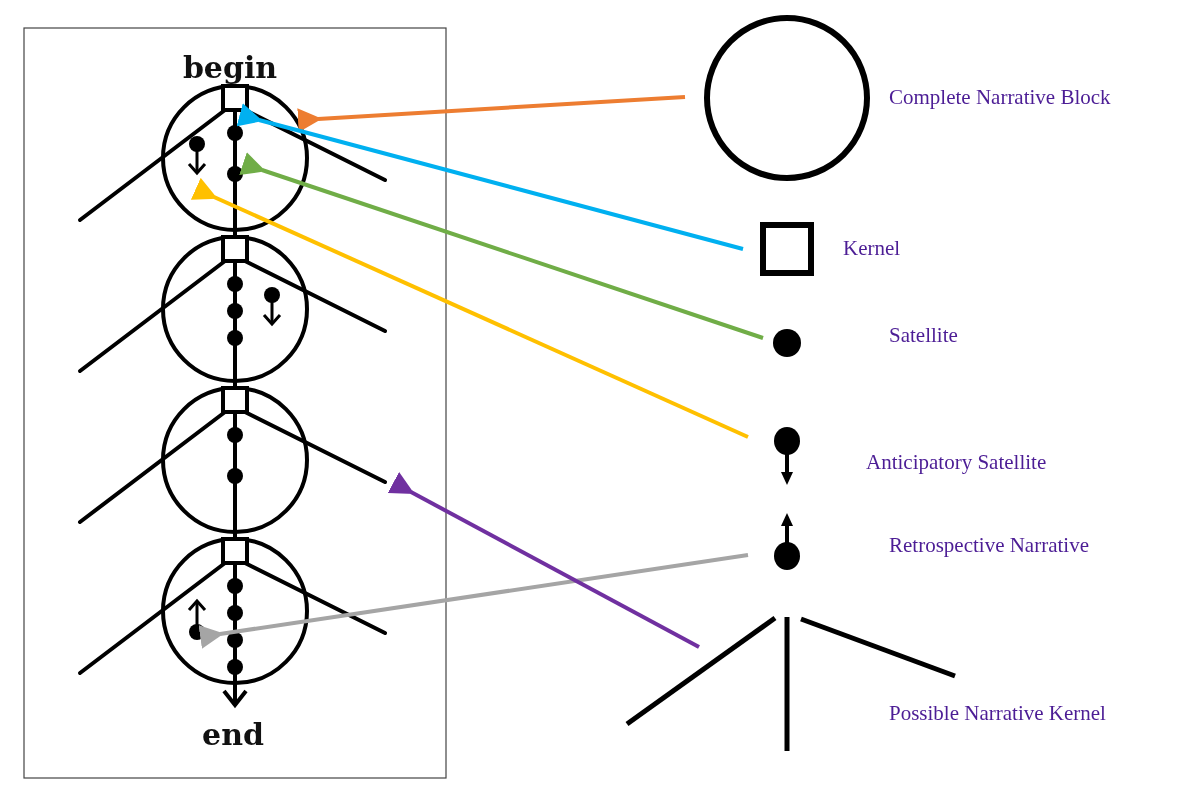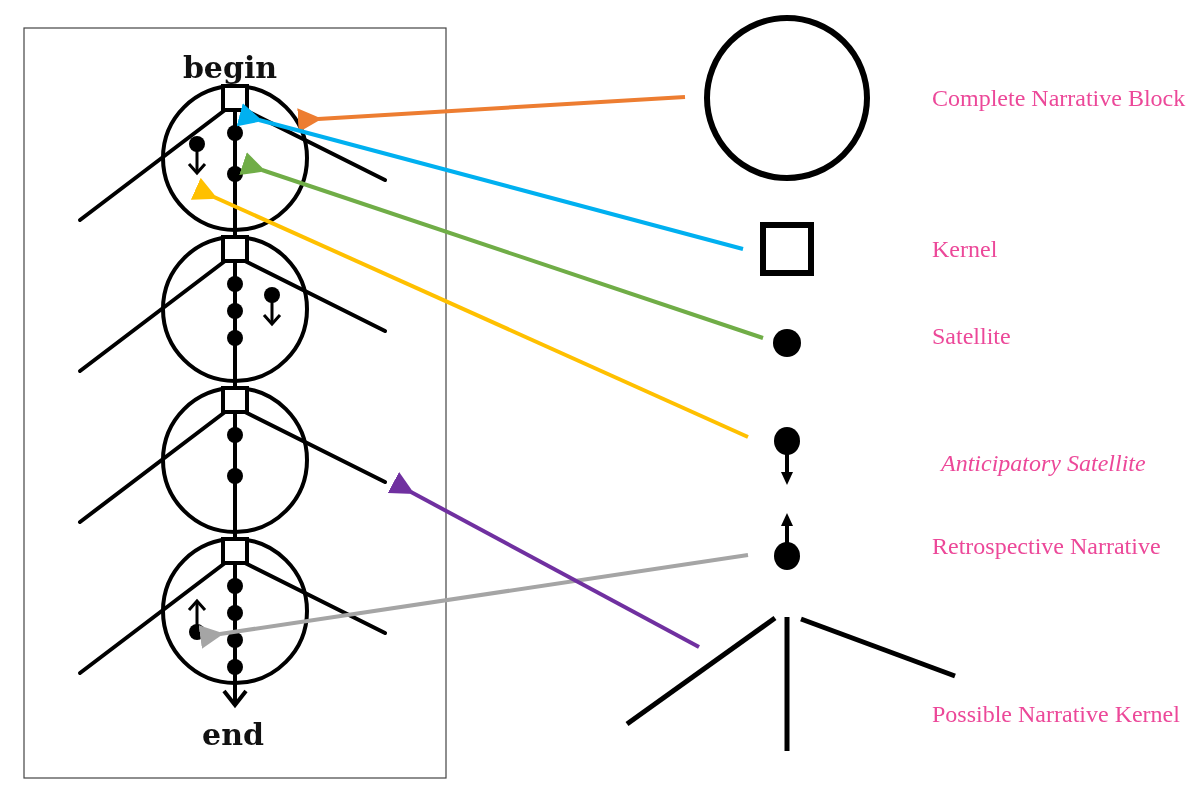--- a/index.html
+++ b/index.html
@@ -1,18 +1,18 @@
 <!DOCTYPE html>
 <html><head>
 <meta charset="utf-8">
 <style>
   html, body { margin: 0; padding: 0; background: #ffffff; }
   body { width: 1200px; height: 808px; position: relative; overflow: hidden; font-family: "Liberation Serif", serif; }
   #stage { position: absolute; left: 0; top: 0; width: 1200px; height: 808px; }
-  .legend-label { position: absolute; font-size: 24px; color: #ec4899; white-space: nowrap; margin-left: 43px; }
+  .legend-label { position: absolute; font-size: 21px; color: #4c1d95; white-space: nowrap; }
   .panel-text { font-family: "DejaVu Serif", serif; font-weight: bold; font-size: 30px; fill: #111; }
 </style>
 </head>
 <body>
 
 <svg id="stage" xmlns="http://www.w3.org/2000/svg" width="1200" height="808" viewBox="0 0 1200 808">
   <defs>
     <marker id="m-orange" markerWidth="6" markerHeight="6" refX="1" refY="3" orient="auto" markerUnits="strokeWidth">
         <path d="M6,0 L0,3 L6,6 z" fill="#ED7D31"></path>
       </marker>
@@ -103,17 +103,17 @@
 
   <line x1="685" y1="97" x2="318" y2="119" stroke="#ED7D31" stroke-width="4" marker-end="url(#m-orange)"></line>
   <line x1="743" y1="249" x2="259" y2="120" stroke="#00B0F0" stroke-width="4" marker-end="url(#m-blue)"></line>
   <line x1="763" y1="338" x2="262" y2="170" stroke="#70AD47" stroke-width="4" marker-end="url(#m-green)"></line>
   <line x1="748" y1="437" x2="214" y2="197" stroke="#FFC000" stroke-width="4" marker-end="url(#m-yellow)"></line>
   <line x1="748" y1="555" x2="220" y2="634" stroke="#A5A5A5" stroke-width="4" marker-end="url(#m-gray)"></line>
   <line x1="699" y1="647" x2="411" y2="492" stroke="#7030A0" stroke-width="4" marker-end="url(#m-purple)"></line>
 </svg>
 
 <div class="legend-label" style="left:889px; top:85px;">Complete Narrative Block</div>
-<div class="legend-label" style="left:889px; top:236px;">Kernel</div>
+<div class="legend-label" style="left:843px; top:236px;">Kernel</div>
 <div class="legend-label" style="left:889px; top:323px;">Satellite</div>
-<div class="legend-label" style="left:898px; top:450px;font-style:italic;">Anticipatory Satellite</div>
+<div class="legend-label" style="left:866px; top:450px;">Anticipatory Satellite</div>
 <div class="legend-label" style="left:889px; top:533px;">Retrospective Narrative</div>
 <div class="legend-label" style="left:889px; top:701px;">Possible Narrative Kernel</div>
 
 </body></html>

